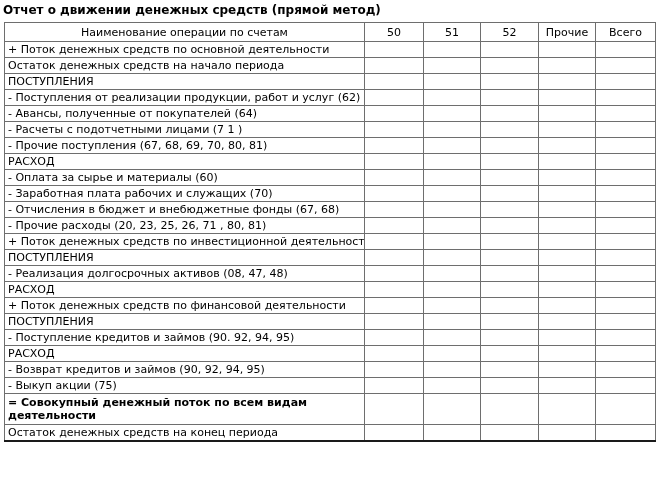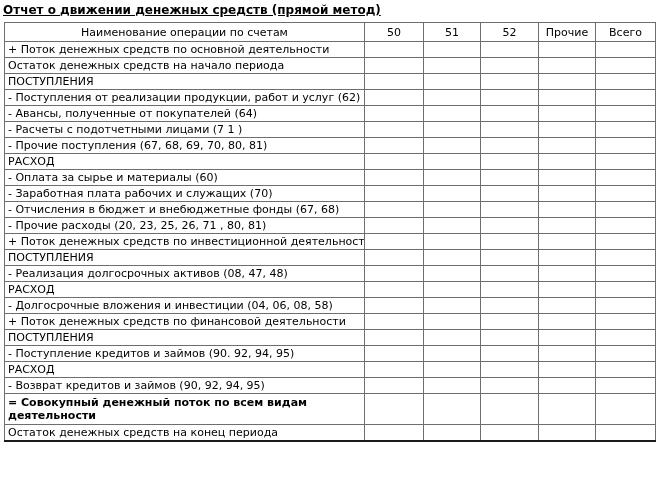--- a/index.html
+++ b/index.html
@@ -18,21 +18,20 @@
     background: #ffffff;
     box-sizing: border-box;
   }
   .doc-title {
     font-size: 12px;
     font-weight: bold;
     padding: 3px 0 2px 3px;
     height: 17px;
     line-height: 15px;
     white-space: nowrap;
-    text-decoration: underline;
   }
   table.cash-table {
     border-collapse: collapse;
     table-layout: fixed;
     margin-left: 4px;
     width: 651px;
     border: 1px solid #4a4a4a;
     border-bottom: 2px solid #1a1a1a;
   }
   .cash-table th, .cash-table td {
@@ -219,28 +218,20 @@
         </tr>
         <tr>
           <td class="name-cell">РАСХОД</td>
           <td class="value-cell"></td>
           <td class="value-cell"></td>
           <td class="value-cell"></td>
           <td class="value-cell"></td>
           <td class="value-cell"></td>
         </tr>
         <tr>
-          <td class="name-cell">- Долгосрочные вложения и инвестиции (04, 06, 08, 58)</td>
-          <td class="value-cell"></td>
-          <td class="value-cell"></td>
-          <td class="value-cell"></td>
-          <td class="value-cell"></td>
-          <td class="value-cell"></td>
-        </tr>
-        <tr>
           <td class="name-cell">+ Поток денежных средств по финансовой деятельности</td>
           <td class="value-cell"></td>
           <td class="value-cell"></td>
           <td class="value-cell"></td>
           <td class="value-cell"></td>
           <td class="value-cell"></td>
         </tr>
         <tr>
           <td class="name-cell">ПОСТУПЛЕНИЯ</td>
           <td class="value-cell"></td>
@@ -260,20 +251,28 @@
         <tr>
           <td class="name-cell">РАСХОД</td>
           <td class="value-cell"></td>
           <td class="value-cell"></td>
           <td class="value-cell"></td>
           <td class="value-cell"></td>
           <td class="value-cell"></td>
         </tr>
         <tr>
           <td class="name-cell">- Возврат кредитов и займов (90, 92, 94, 95)</td>
+          <td class="value-cell"></td>
+          <td class="value-cell"></td>
+          <td class="value-cell"></td>
+          <td class="value-cell"></td>
+          <td class="value-cell"></td>
+        </tr>
+        <tr>
+          <td class="name-cell">- Выкуп акции (75)</td>
           <td class="value-cell"></td>
           <td class="value-cell"></td>
           <td class="value-cell"></td>
           <td class="value-cell"></td>
           <td class="value-cell"></td>
         </tr>
         <tr class="sum-row">
           <td class="name-cell">= Совокупный денежный поток по всем видам деятельности</td>
           <td class="value-cell"></td>
           <td class="value-cell"></td>

